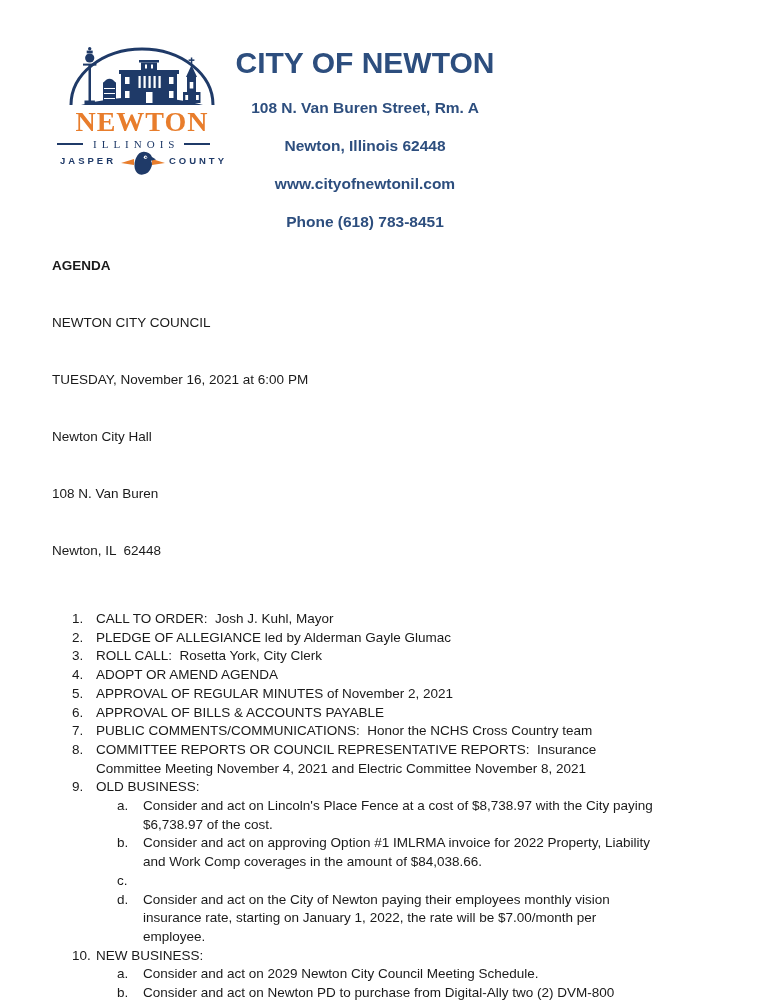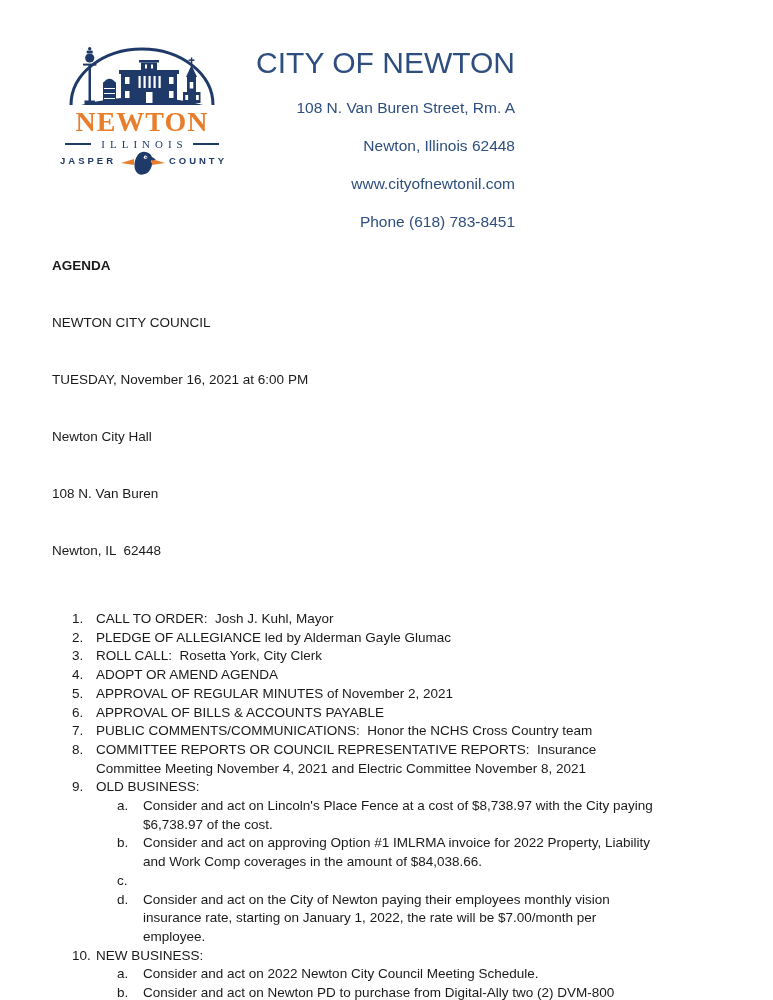--- a/index.html
+++ b/index.html
@@ -8,32 +8,32 @@
   .page { position:relative; width:773px; height:1000px; background:#fff; overflow:hidden;
           padding:45px 28px 0 52px; }
 
   
   .header { position:relative; height:132px; }
   .logo { position:absolute; left:5px; top:0; width:170px; }
   .logo-art { display:block; }
   .logo-newton { font-family:"Liberation Serif","DejaVu Serif",serif; font-weight:bold;
                  font-size:28px; letter-spacing:1px; color:#E87D2C; text-align:center;
                  line-height:28px; margin-top:1px; }
-  .logo-illinois-row { display:flex; align-items:center; justify-content:center; gap:5px; margin-top:2px; }
+  .logo-illinois-row { display:flex; align-items:center; gap:5px; margin-top:2px; }
   .logo-rule { width:26px; height:1.5px; background:#1F3A68; }
   .logo-illinois { font-family:"Liberation Serif","DejaVu Serif",serif; font-size:11px;
                    letter-spacing:5px; color:#1F3A68; text-indent:5px; }
   .logo-county-row { display:flex; align-items:flex-end; justify-content:center; gap:4px;
                      margin-top:4px; height:12px; }
   .logo-county { font-size:9.5px; font-weight:bold; letter-spacing:3px; color:#1F3A68; text-indent:3px; }
   .eagle-wrap { position:relative; width:46px; height:12px; }
   .eagle-wrap svg { position:absolute; left:0; top:-4px; overflow:visible; }
 
-  .header-text { position:absolute; left:133px; top:2px; width:330px; text-align:right;
-                 color:#2D4E7E; font-weight:normal; }
+  .header-text { position:absolute; left:148px; top:2px; width:330px; text-align:center;
+                 color:#2D4E7E; font-weight:bold; }
   .header-title { font-size:30px; line-height:32px; letter-spacing:0px; }
   .header-line  { font-size:15.5px; line-height:20px; margin-top:18px; }
   .header-title + .header-line { margin-top:19px; }
 
   
   .meeting { margin-top:1px; font-size:13.5px; line-height:19px; white-space:pre-wrap; }
   .meeting .label { font-weight:bold;margin-top:40px; }
 
   
   .agenda { margin-top:12px; font-size:13.5px; line-height:18.7px; }
@@ -208,21 +208,21 @@
 insurance rate, starting on January 1, 2022, the rate will be $7.00/month per
 employee.</span>
     </div>
 
     <div class="item">
       <span class="num">10.</span>
       <span class="txt">NEW BUSINESS:</span>
     </div>
     <div class="sub">
       <span class="letter">a.</span>
-      <span class="txt">Consider and act on 2022 Newton City Council Meeting Schedule.</span>
+      <span class="txt">Consider and act on 2029 Newton City Council Meeting Schedule.</span>
     </div>
     <div class="sub">
       <span class="letter">b.</span>
       <span class="txt">Consider and act on Newton PD to purchase from Digital-Ally two (2) DVM-800
 Complete Kits, V2 with a trade in of the old ones for a final cost of $7,510.00.</span>
     </div>
 
   </div>
 </div>
 

